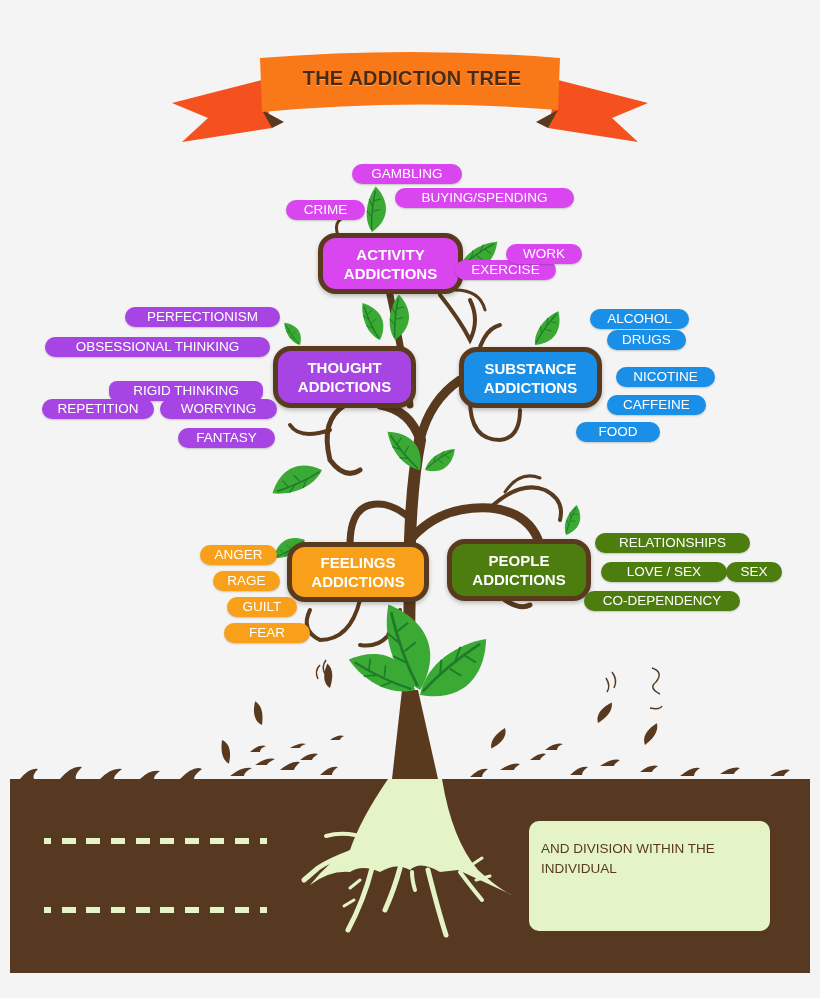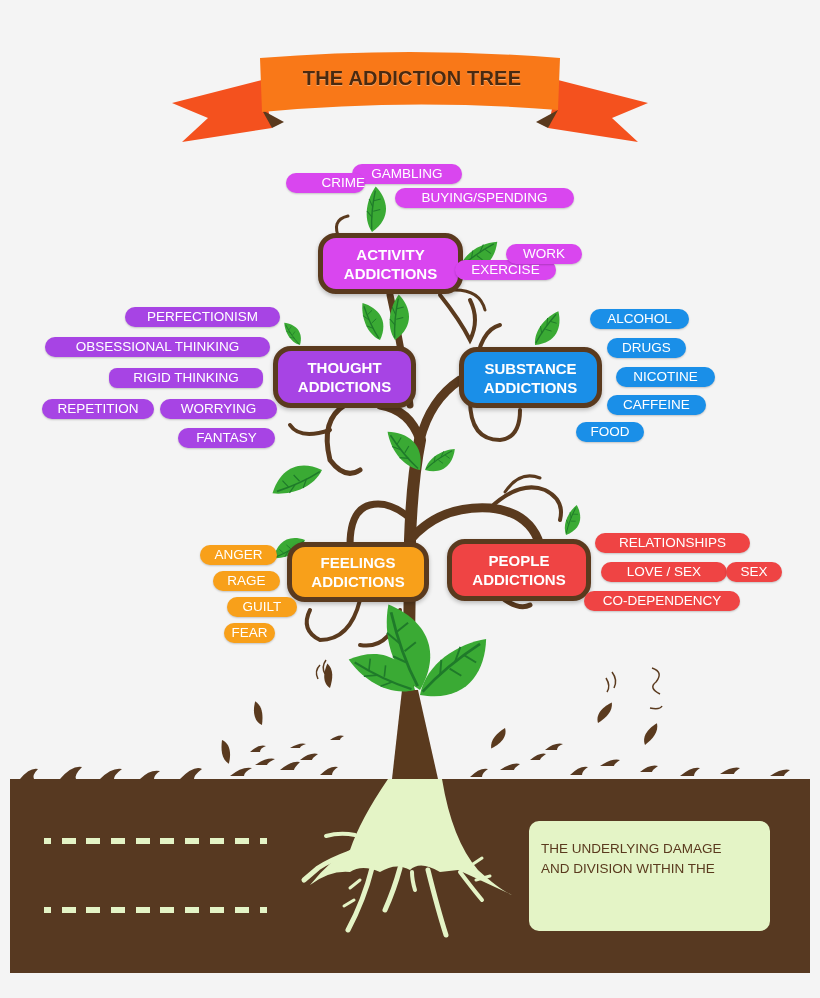--- a/index.html
+++ b/index.html
@@ -24,21 +24,21 @@
   }
   .pill {
     position: absolute; height: 20px; border-radius: 10px; color: #fff;
     font-size: 13.5px; line-height: 20px; text-align: center; box-sizing: border-box;
     box-shadow: 0 1px 2px rgba(0,0,0,0.2); white-space: nowrap;
   }
   .o { background: #d946ef; }
   .p { background: #a744e4; }
   .b { background: #1a8fe8; }
   .y { background: #f8a01a; }
-  .r { background: #ef4444; }
+  .r { background: #4d7c0f; }
   .note {
     position: absolute; left: 529px; top: 821px; width: 241px; height: 110px;
     background: #e4f4c6; border-radius: 10px; box-sizing: border-box;
     padding: 18px 12px 0 12px; color: #5a3a1e; font-size: 13.5px; line-height: 20px;
   }
 </style>
 </head>
 <body>
 
 <svg id="art" viewBox="0 0 820 998" xmlns="http://www.w3.org/2000/svg">
@@ -179,60 +179,60 @@
   </g>
 </svg>
 
 <div class="banner-title">THE ADDICTION TREE</div>
 
 <div class="cat o" style="left:318px; top:233px; width:145px; height:61px;">
   <span>ACTIVITY</span>
   <span>ADDICTIONS</span>
 </div>
 <div class="pill o" style="left:352px; top:164px; width:110px;">GAMBLING</div>
-<div class="pill o" style="left:286px; top:173px; width:79px;text-align:right;">CRIME</div>
+<div class="pill o" style="left:286px; top:200px; width:79px;">CRIME</div>
 <div class="pill o" style="left:395px; top:188px; width:179px;">BUYING/SPENDING</div>
 <div class="pill o" style="left:455px; top:216px; width:101px;margin-top:44px;">EXERCISE</div>
 <div class="pill o" style="left:506px; top:244px; width:76px;">WORK</div>
 
 <div class="cat p" style="left:273px; top:346px; width:143px; height:62px;">
   <span>THOUGHT</span>
   <span>ADDICTIONS</span>
 </div>
 <div class="pill p" style="left:125px; top:307px; width:155px;">PERFECTIONISM</div>
 <div class="pill p" style="left:45px; top:337px; width:225px;">OBSESSIONAL THINKING</div>
-<div class="pill p" style="left:109px; top:368px; width:154px;border-radius:8px;">RIGID THINKING</div>
+<div class="pill p" style="left:109px; top:381px; width:154px;border-radius:8px;">RIGID THINKING</div>
 <div class="pill p" style="left:42px; top:399px; width:112px;">REPETITION</div>
 <div class="pill p" style="left:160px; top:399px; width:117px;">WORRYING</div>
 <div class="pill p" style="left:178px; top:428px; width:97px;">FANTASY</div>
 
 <div class="cat b" style="left:459px; top:347px; width:143px; height:61px;">
   <span>SUBSTANCE</span>
   <span>ADDICTIONS</span>
 </div>
 <div class="pill b" style="left:590px; top:309px; width:99px;">ALCOHOL</div>
-<div class="pill b" style="left:607px; top:338px; width:79px;">DRUGS</div>
+<div class="pill b" style="left:607px; top:330px; width:79px;">DRUGS</div>
 <div class="pill b" style="left:616px; top:367px; width:99px;">NICOTINE</div>
 <div class="pill b" style="left:607px; top:395px; width:99px;">CAFFEINE</div>
-<div class="pill b" style="left:576px; top:422px; width:68px;">FOOD</div>
+<div class="pill b" style="left:576px; top:422px; width:84px;">FOOD</div>
 
 <div class="cat y" style="left:287px; top:542px; width:142px; height:60px;">
   <span>FEELINGS</span>
   <span>ADDICTIONS</span>
 </div>
 <div class="pill y" style="left:200px; top:545px; width:77px;">ANGER</div>
 <div class="pill y" style="left:213px; top:571px; width:67px;">RAGE</div>
 <div class="pill y" style="left:227px; top:597px; width:70px;">GUILT</div>
-<div class="pill y" style="left:224px; top:623px; width:51px;">FEAR</div>
+<div class="pill y" style="left:224px; top:623px; width:86px;">FEAR</div>
 
 <div class="cat r" style="left:447px; top:539px; width:144px; height:62px;">
   <span>PEOPLE</span>
   <span>ADDICTIONS</span>
 </div>
 <div class="pill r" style="left:595px; top:533px; width:155px;">RELATIONSHIPS</div>
 <div class="pill r" style="left:601px; top:562px; width:126px;">LOVE / SEX</div>
 <div class="pill r" style="left:726px; top:562px; width:56px;">SEX</div>
 <div class="pill r" style="left:584px; top:591px; width:156px;">CO-DEPENDENCY</div>
 
 <div class="note">
-  <div>THE UNDERLYING DAMAGE</div>
   <div>AND DIVISION WITHIN THE</div>
+  <div>INDIVIDUAL</div>
 </div>
 
 </body></html>

